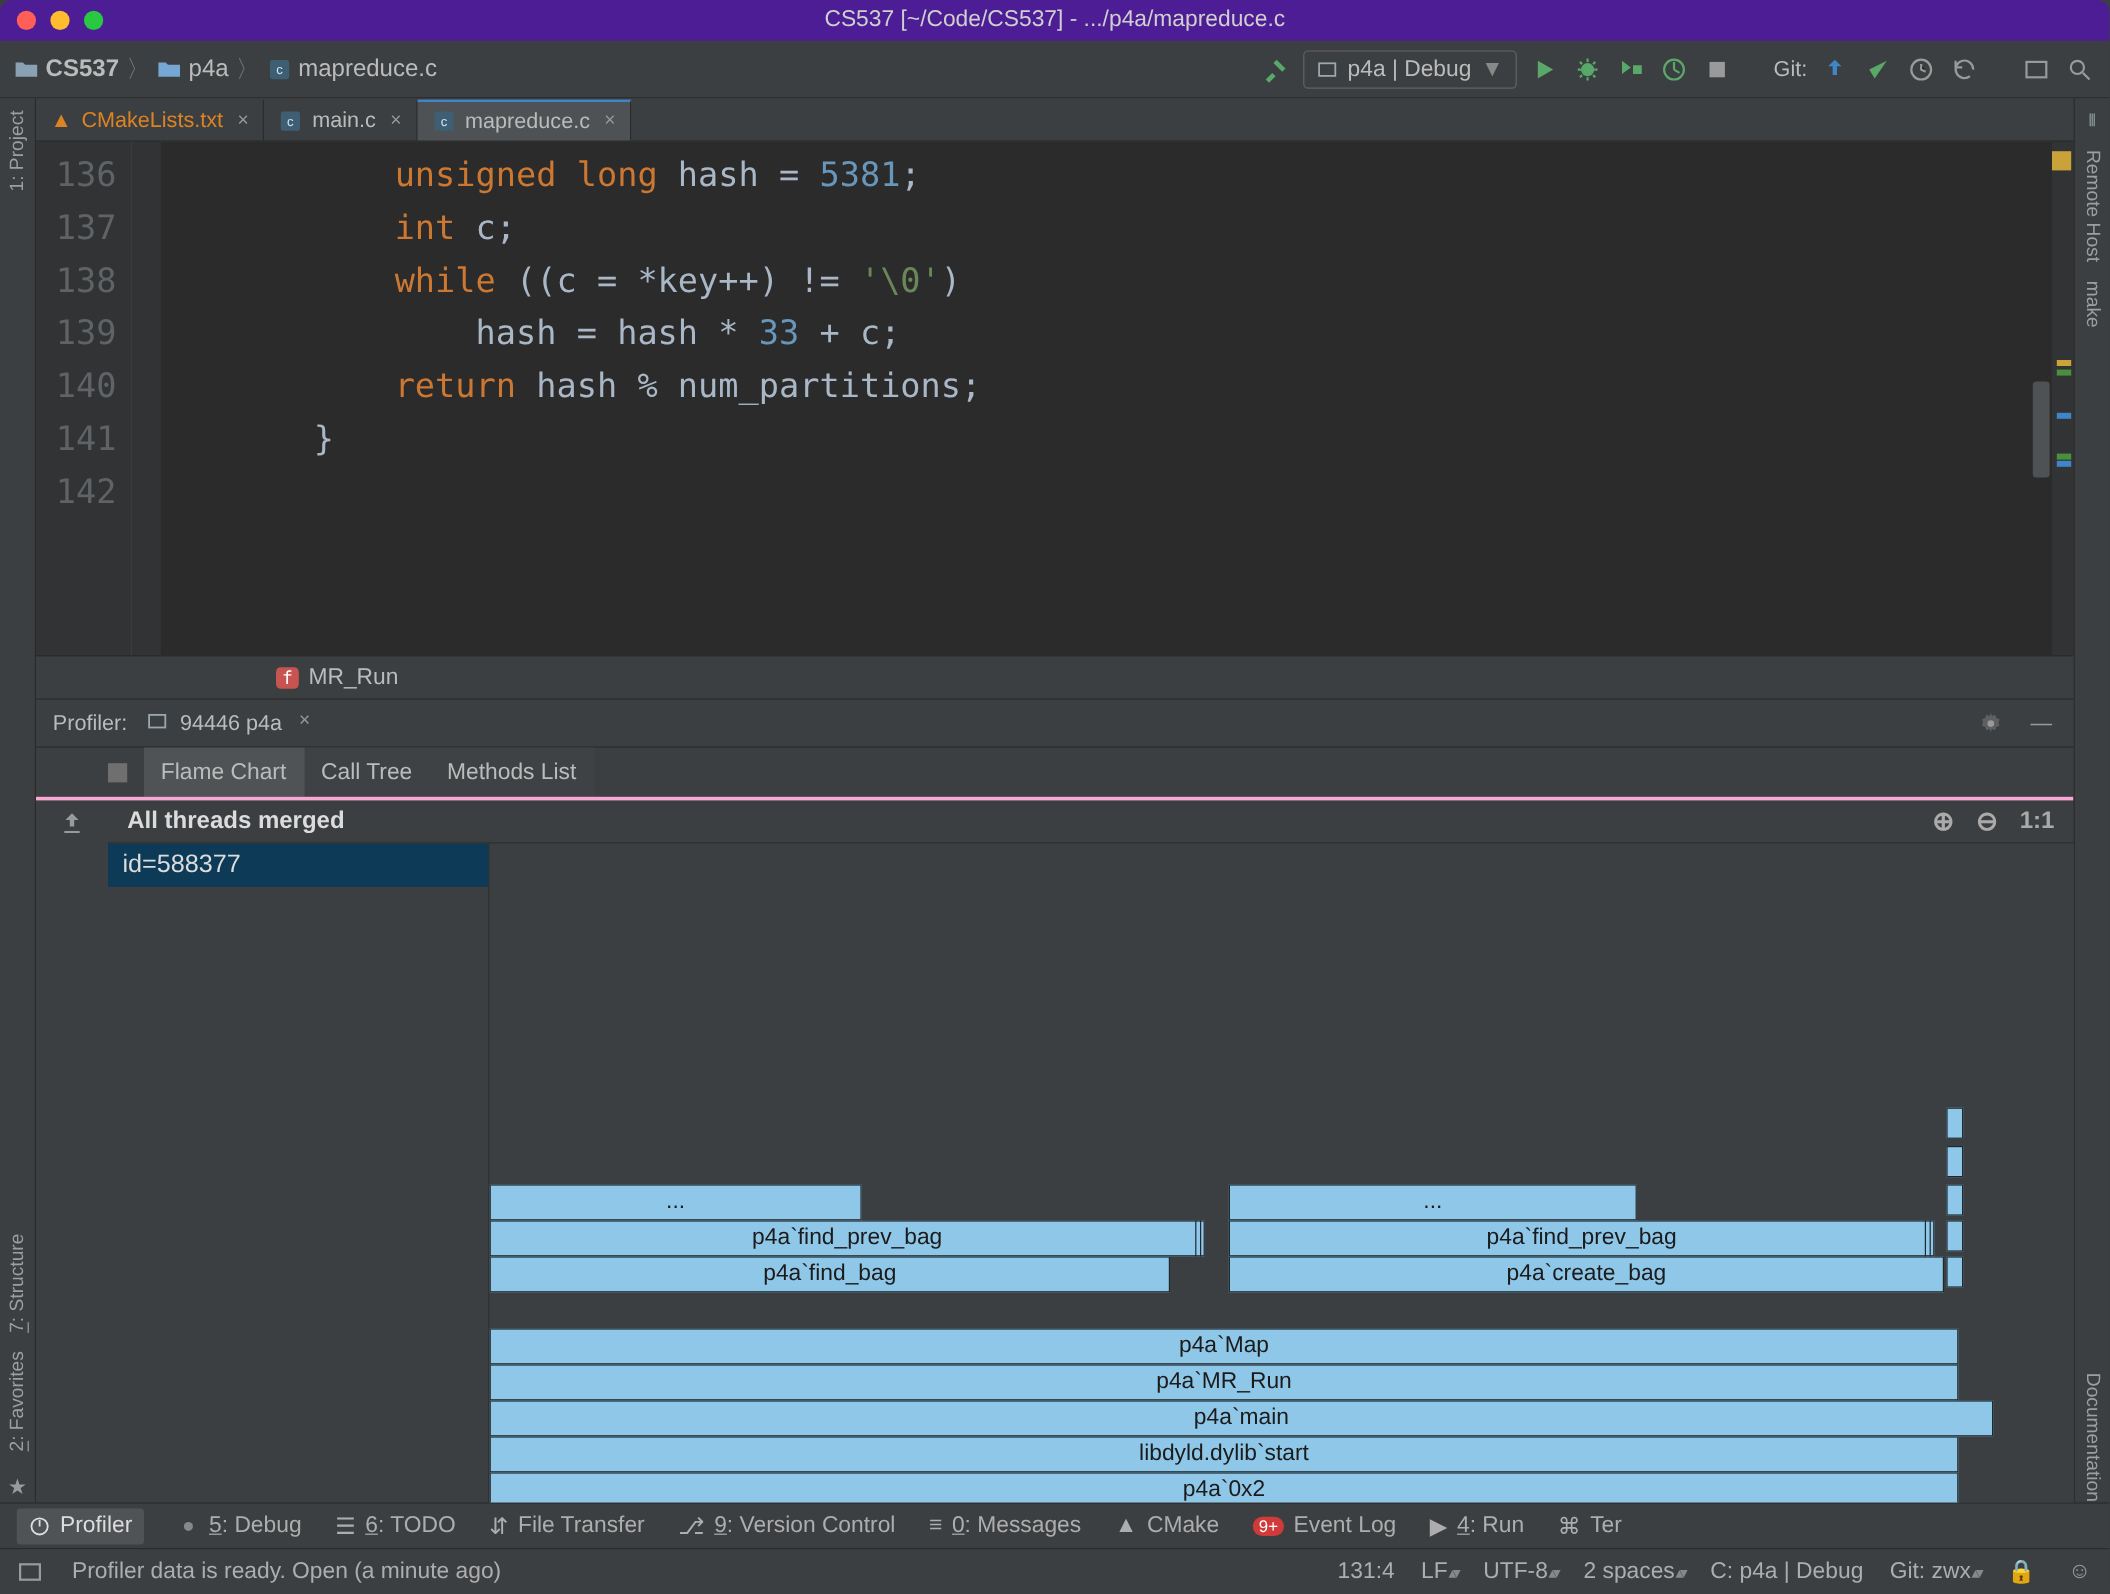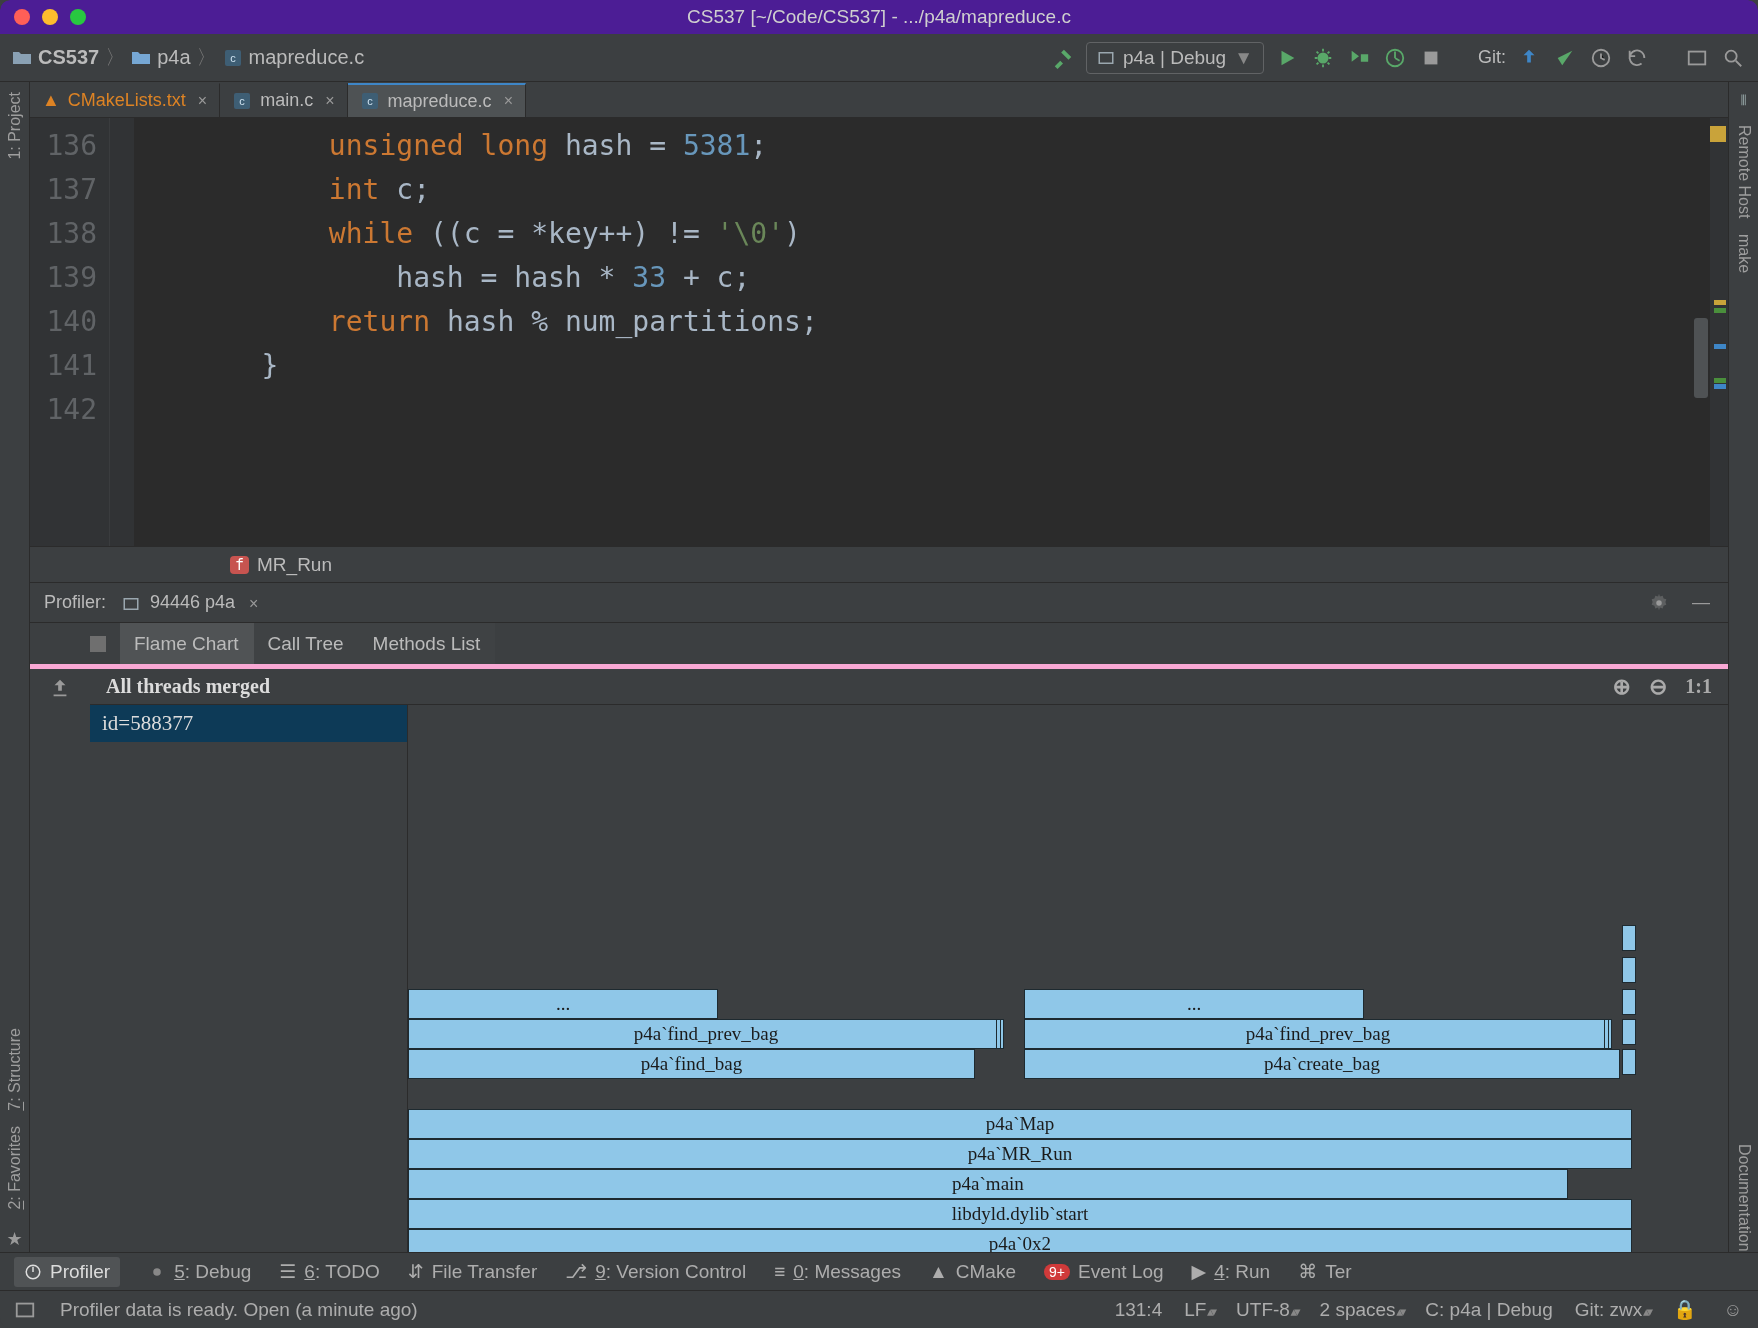--- a/index.html
+++ b/index.html
@@ -96,30 +96,30 @@
 
 
 .ed-bc { height:36px; background:#3c3f41; border-top:1px solid #2b2b2b; display:flex; align-items:center; padding-left:200px; gap:8px; font-size:19px; }
 .func-badge { background:#c75450; color:#fff; font-size:15px; border-radius:4px; padding:0 5px; font-family:monospace;}
 
 
 .profhdr {
   height:40px; border-top:1px solid #2b2b2b; display:flex; align-items:center; padding:0 14px; gap:16px;
 }
 .profhdr .sep { flex:1; }
-.proftab { display:flex; align-items:flex-end; gap:10px; }
+.proftab { display:flex; align-items:flex-start; gap:10px; }
 .proftabs { height:42px; display:flex; align-items:center; border-top:1px solid #2b2b2b; padding-left:60px; }
 .profview-tabs { display:flex; height:100%; }
 .profview-tab { padding:0 14px; display:flex; align-items:center; font-size:19px; color:#bbb; border-right:1px solid #2b2b2b00; }
 .profview-tab.active { background:#505355; }
 .profview-tab:not(.active) { background:#3f4244; }
 .stop-sq { width:16px; height:16px; background:#6f6f6f; margin-right:14px; }
 
 
-.flame-wrap { flex:0 0 588px; display:flex; border-top:5px solid #f9a8d4;font-family:Liberation Serif, serif; }
+.flame-wrap { flex:0 0 588px; display:flex; border-top:3px solid #f9a8d4; }
 .flame-tools { width:60px; display:flex; flex-direction:column; align-items:center; padding-top:6px; gap:10px; }
 .flame-body { flex:1; display:flex; flex-direction:column; }
 .threads-hdr {
   height:36px; display:flex; align-items:center; justify-content:space-between;
   padding:0 16px; font-size:20px; font-weight:600; color:#dcdcdc;
   border-bottom:1px solid #2b2b2b;
 }
 .thr-tools { display:flex; gap:18px; align-items:center; color:#aaa; font-size:22px; }
 .flame-split { flex:1; display:flex; min-height:0; }
 .thread-list { width:318px; background:#3c3f41; border-right:1px solid #2b2b2b; }
@@ -378,21 +378,21 @@
             <span style="font-size:20px;font-weight:700">1:1</span>
           </div>
         </div>
         <div class="flame-split">
           <div class="thread-list">
             <div class="thread-item">id=588377</div>
           </div>
           <div class="flame-canvas" id="flame">
               <div class="flame-row" style="left: 0px; top: 524px; width: 1224px;">p4a`0x2</div>
               <div class="flame-row" style="left: 0px; top: 494px; width: 1224px;">libdyld.dylib`start</div>
-              <div class="flame-row" style="left: 0px; top: 464px; width: 1160px;">p4a`main</div>
+              <div class="flame-row" style="left: 0px; top: 464px; width: 1253px;">p4a`main</div>
               <div class="flame-row" style="left: 0px; top: 434px; width: 1224px;">p4a`MR_Run</div>
               <div class="flame-row" style="left: 0px; top: 404px; width: 1224px;">p4a`Map</div>
               <div class="flame-row" style="left: 0px; top: 344px; width: 567px;">p4a`find_bag</div>
               <div class="flame-row" style="left: 616px; top: 344px; width: 596px;">p4a`create_bag</div>
               <div class="flame-row" style="left: 0px; top: 314px; width: 596px;">p4a`find_prev_bag</div>
               <div class="flame-divider" style="left: 588px; top: 314px; height: 30px;"></div>
               <div class="flame-divider" style="left: 592px; top: 314px; height: 30px;"></div>
               <div class="flame-row" style="left: 616px; top: 314px; width: 588px;">p4a`find_prev_bag</div>
               <div class="flame-divider" style="left: 1196px; top: 314px; height: 30px;"></div>
               <div class="flame-divider" style="left: 1200px; top: 314px; height: 30px;"></div>

